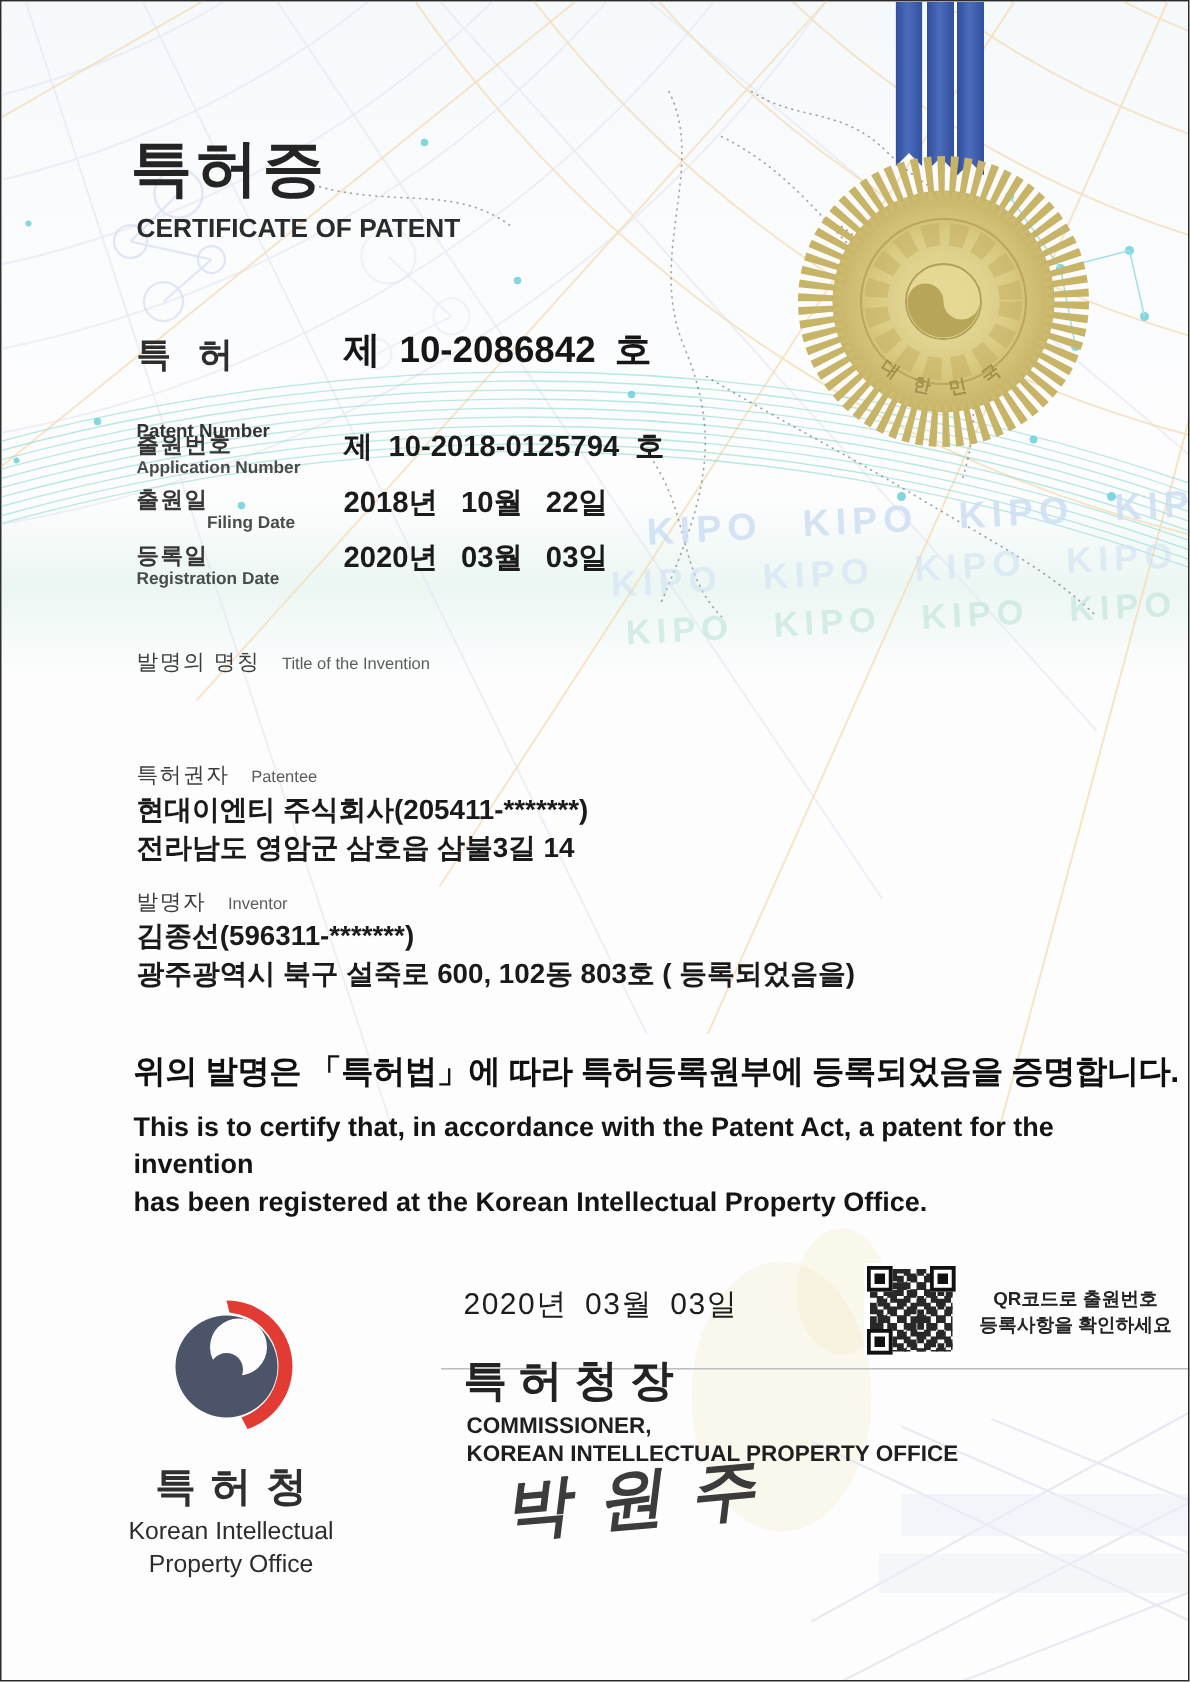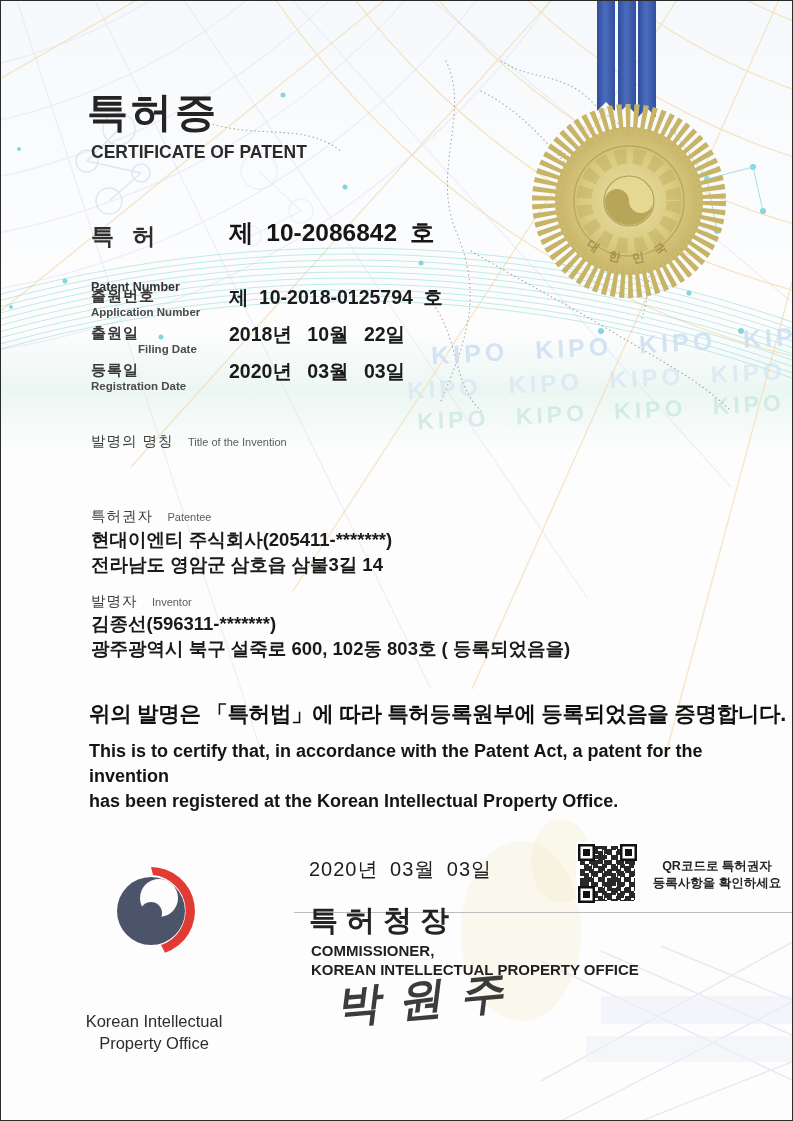--- a/index.html
+++ b/index.html
@@ -307,35 +307,36 @@
 
     <div class="issue-date">2020년 03월 03일</div>
 
     <div class="qr">
       <div class="noise"></div>
       <div class="finder f-tl"></div>
       <div class="finder f-tr"></div>
       <div class="finder f-bl"></div>
     </div>
     <div class="qr-cap">
-      <span>QR코드로 특허권자</span><br>
+      <span>QR코드로 출원번호</span><br>
       <span>등록사항을 확인하세요</span>
     </div>
 
     <div class="rule"></div>
 
     <div class="comm-ko">특허청장</div>
     <div class="comm-en1">COMMISSIONER,</div>
     <div class="comm-en2">KOREAN INTELLECTUAL PROPERTY OFFICE</div>
 
     <div class="signature">박원주</div>
 
     <svg class="abs logo-svg" width="100" height="100" viewBox="-50 -50 100 100">
       <circle r="34" fill="#4b5468"></circle>
       <circle cx="8" cy="-13" r="19" fill="#fdfdfe"></circle>
       <circle cx="0" cy="2" r="11" fill="#4b5468"></circle>
       <path d="M 0 -44 A 44 44 0 0 1 14 41.7 L 10 34 A 36 36 0 0 0 2 -36 Z" fill="#e23b33"></path>
     </svg>
+    <div class="office-ko">특허청</div>
     <div class="office-en1">Korean Intellectual</div>
     <div class="office-en2">Property Office</div>
 
   </div>
 </div>
 
 </body></html>

